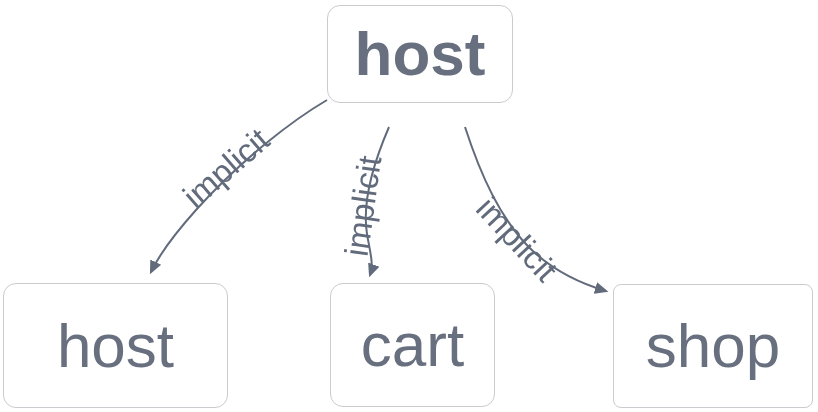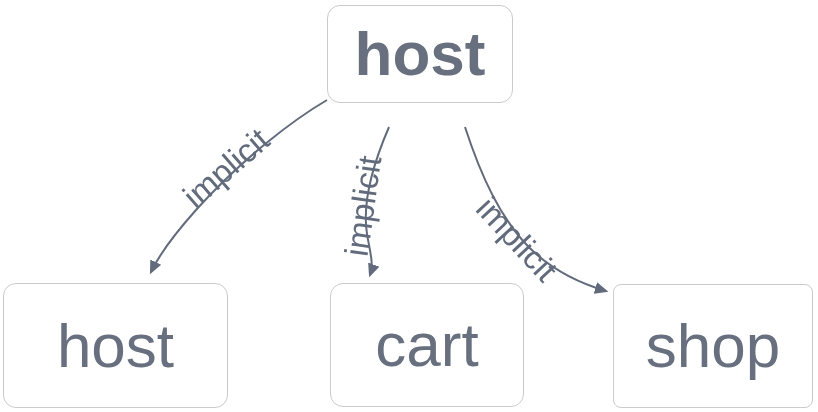--- a/index.html
+++ b/index.html
@@ -35,21 +35,21 @@
     display: flex;
     align-items: center;
     justify-content: center;
     color: #68707f;
     font-size: 62px;
     line-height: 1;
     box-sizing: border-box;
   }
   #n-host  { left: 327px; top: 5px;   width: 186px; height: 98px; font-weight: bold; }
   #n-about { left: 3px;   top: 283px; width: 225px; height: 125px; }
-  #n-cart  { left: 330px; top: 283px; width: 194px; height: 124px; }
+  #n-cart  { left: 330px; top: 283px; width: 165px; height: 124px; }
   #n-shop  { left: 613px; top: 284px; width: 200px; height: 124px; border-radius: 8px; }
   .edge-label {
     position: absolute;
     color: #626b7c;
     font-size: 33px;
     line-height: 1;
     white-space: nowrap;
     pointer-events: none;
   }
   #el-about { left: 226px; top: 168px; transform: translate(-50%,-50%) rotate(-41deg); }

